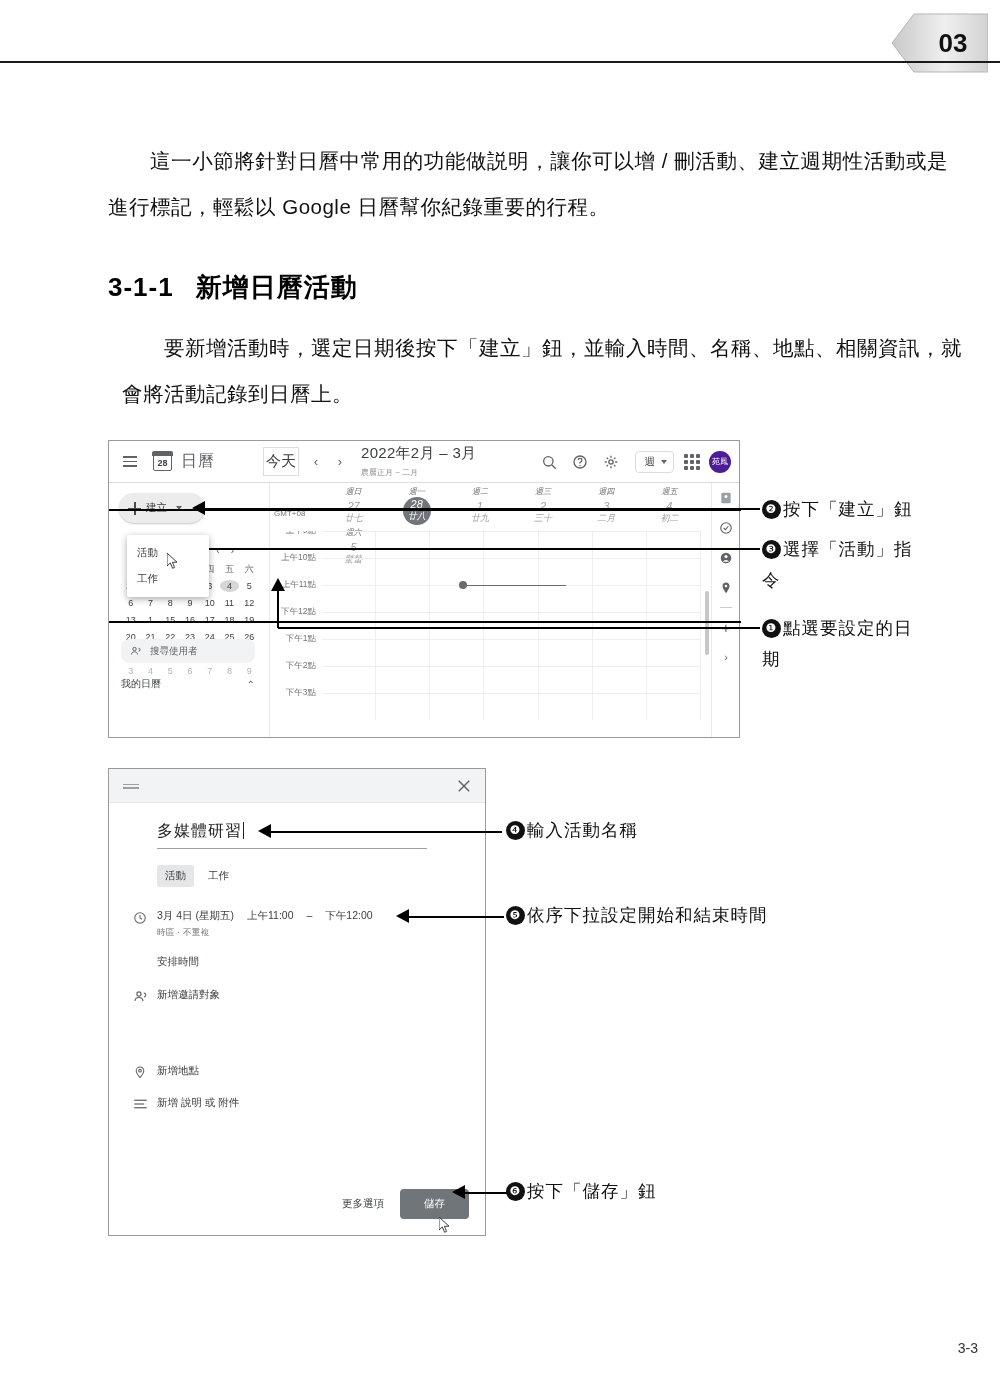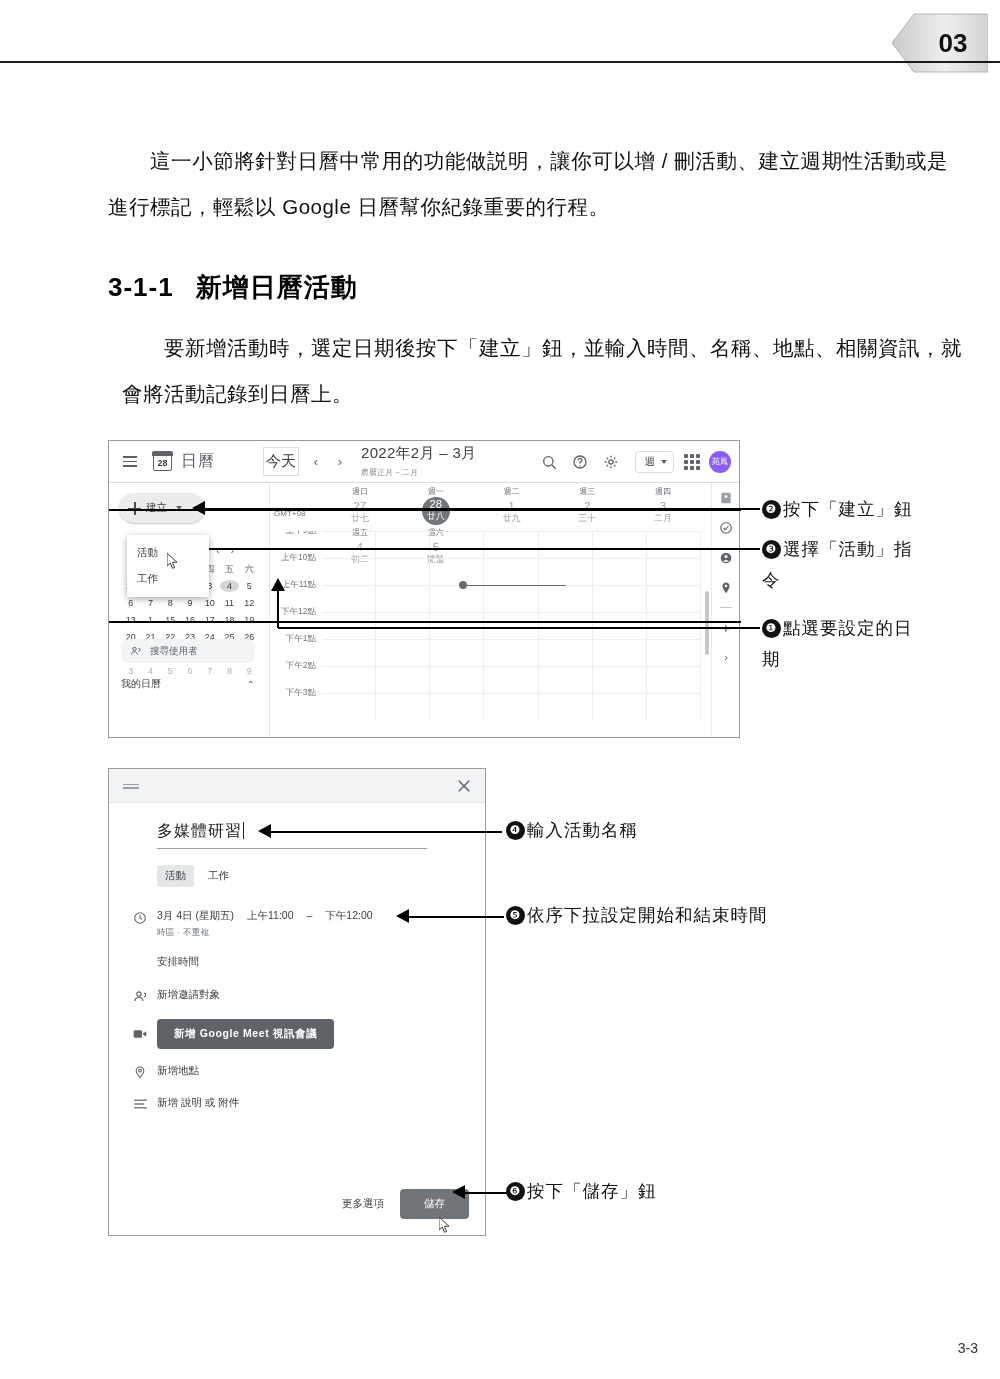--- a/index.html
+++ b/index.html
@@ -104,21 +104,21 @@
     margin-left:12px; border:1px solid #dadce0; border-radius:4px;
     font-size:10.5px; color:#3c4043; padding:3px 6px 3px 9px;
     display:flex; align-items:center; gap:6px; background:#fff;
   }
   .gc-caret { width:0;height:0;border-left:3.5px solid transparent;border-right:3.5px solid transparent;border-top:4px solid #5f6368; }
   .gc-grid9 { margin-left:10px; width:16px; height:16px; display:grid;
     grid-template-columns:repeat(3,1fr); grid-template-rows:repeat(3,1fr); gap:2px; }
   .gc-grid9 i { background:#5f6368; border-radius:1px; }
   .gc-avatar {
     margin-left:9px; width:22px; height:22px; border-radius:50%;
-    background:#8b5cf6; color:#fff; font-size:8px;
+    background:#4c1d95; color:#fff; font-size:8px;
     display:flex; align-items:center; justify-content:center;
   }
 
   
   .gc-left { position:absolute; left:0; top:42px; width:160px; bottom:0; background:#fff; }
   .gc-create {
     position:absolute; left:10px; top:10px; width:86px; height:30px;
     border-radius:16px; background:#ececec; box-shadow:0 1px 2px rgba(0,0,0,.22);
     display:flex; align-items:center; gap:5px; padding-left:9px; box-sizing:border-box;
   }
@@ -161,21 +161,21 @@
     position:absolute; left:12px; top:194px; width:134px;
     display:flex; align-items:center; justify-content:space-between;
     font-size:10px; color:#3c4043;
   }
 
   
   .gc-main { position:absolute; left:160px; top:42px; right:28px; bottom:0; background:#fff;
              border-left:1px solid #e8eaed; box-sizing:border-box; }
   .gc-dayhead { position:absolute; left:0; top:0; right:0; height:48px; }
   .gc-dayhead .cols { position:absolute; left:52px; right:10px; top:0; bottom:0;
-                      display:grid; grid-template-columns:repeat(5,1fr); }
+                      display:grid; grid-template-columns:repeat(6,1fr);font-style:italic; }
   .gc-dayhead .col { text-align:center; position:relative; }
   .gc-dow { font-size:8px; color:#6b7075; margin-top:3px; }
   .gc-dnum { font-size:11px; color:#9aa0a6; margin-top:3px; line-height:13px; }
   .gc-dlun { font-size:9px; color:#9aa0a6; line-height:11px; }
   .gc-daysel {
     position:absolute; left:50%; top:14px; transform:translateX(-50%);
     width:28px; height:28px; border-radius:50%; background:#70757a;
   }
   .gc-daysel .n { color:#fff; font-size:11px; line-height:13px; margin-top:1px; }
   .gc-daysel .l { color:#fff; font-size:9px; line-height:11px; }
@@ -675,29 +675,20 @@
     <div class="ev-ic">
       <svg width="15" height="15" viewBox="0 0 24 24" fill="none" stroke="#5f6368" stroke-width="1.8">
           <circle cx="9.5" cy="8" r="3.4"></circle>
           <path d="M3.2 19.2c0-3.4 2.8-5.6 6.3-5.6s6.3 2.2 6.3 5.6"></path>
           <path d="M17.4 6.6a3 3 0 0 1 0 6"></path>
         </svg>
     </div>
     <div class="ev-txt">新增邀請對象</div>
   </div>
 
-  <div class="ev-row" style="top:250px; align-items:center;">
-    <div class="ev-ic">
-      <svg width="16" height="16" viewBox="0 0 24 24">
-          <rect x="2.5" y="6.5" width="12.5" height="11" rx="2" fill="#5f6368"></rect>
-          <path d="M16.4 11.2l5.1-3.2v8l-5.1-3.2z" fill="#5f6368"></path>
-        </svg>
-    </div>
-    <div class="ev-meetbtn">新增 Google Meet 視訊會議</div>
-  </div>
 
   <div class="ev-row" style="top:294px;">
     <div class="ev-ic">
       <svg width="14" height="14" viewBox="0 0 24 24" fill="none" stroke="#5f6368" stroke-width="1.8">
           <path d="M12 21.5s6.5-7.3 6.5-11.5a6.5 6.5 0 1 0-13 0C5.5 14.2 12 21.5 12 21.5z"></path>
           <circle cx="12" cy="9.8" r="2.3"></circle>
         </svg>
     </div>
     <div class="ev-txt">新增地點</div>
   </div>

